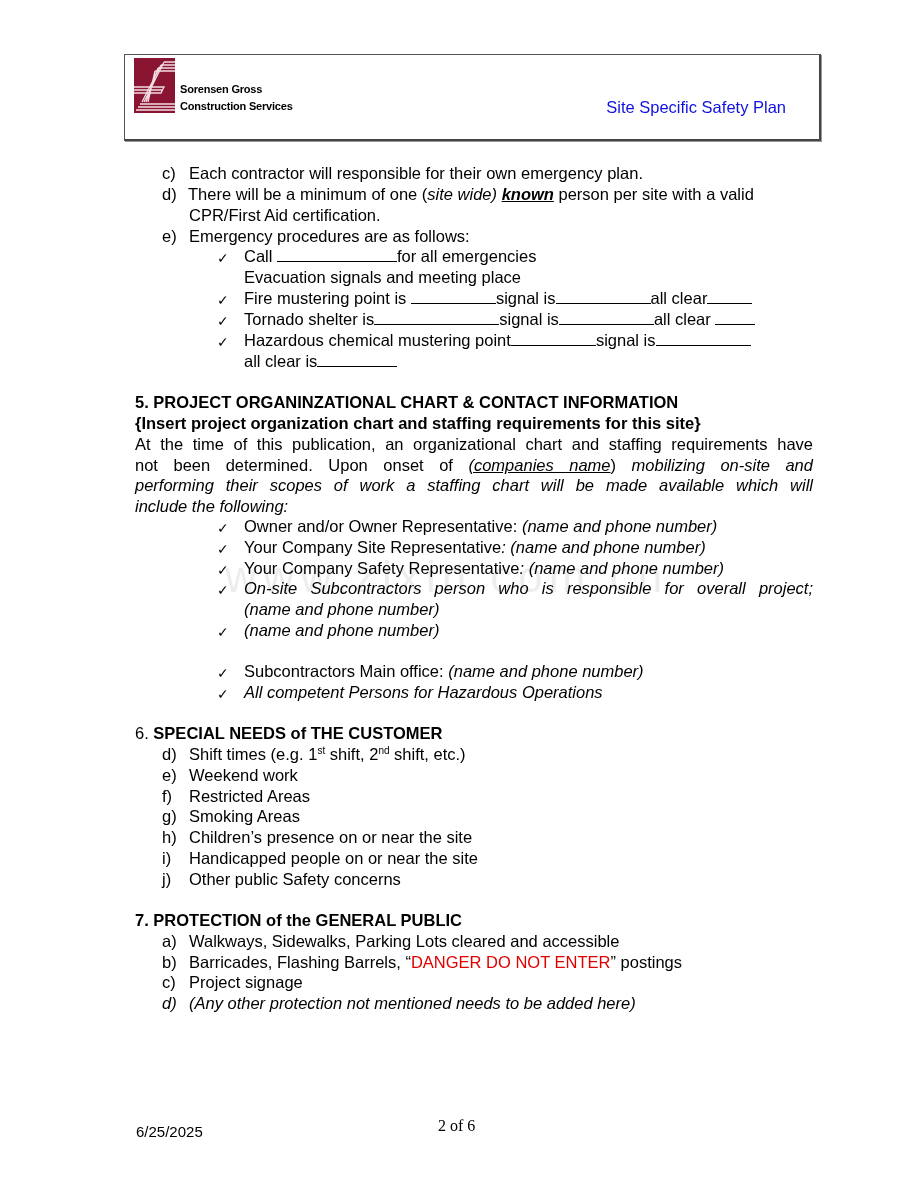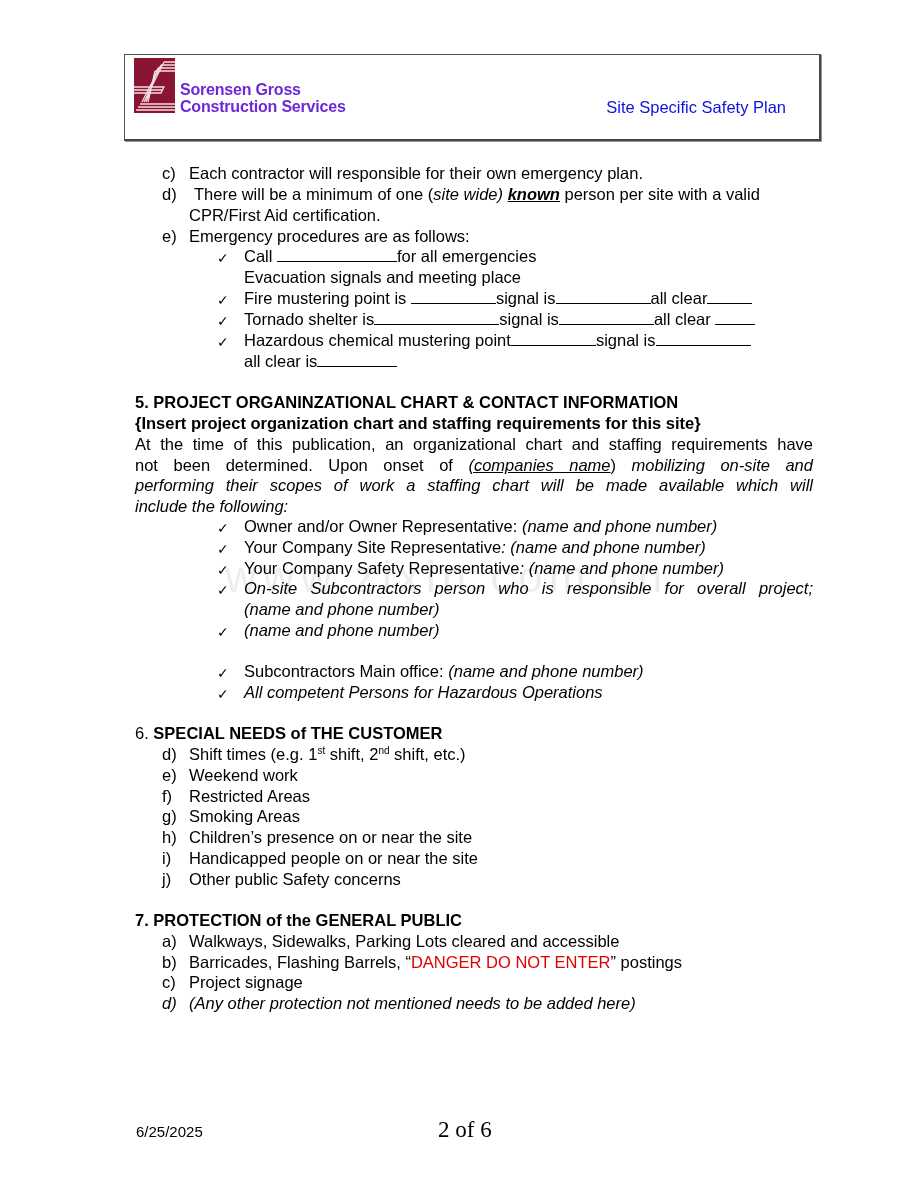--- a/index.html
+++ b/index.html
@@ -5,43 +5,43 @@
     html, body { margin: 0; padding: 0; background: #ffffff; }
     body { width: 920px; height: 1191px; position: relative; overflow: hidden;
            font-family: "Liberation Sans", sans-serif; color: #000; }
     .page { position: absolute; left: 0; top: 0; width: 920px; height: 1191px; }
 
     .header-box { position: absolute; left: 124px; top: 54px; width: 694px; height: 84px;
                   border: 1px solid #555; border-right: 2px solid #444; border-bottom: 2px solid #444;
                   box-shadow: 1px 1px 0 #999; }
     .logo { position: absolute; left: 9px; top: 3px; width: 41px; height: 55px; background: #8a1533; }
     .logo svg { display: block; }
-    .company { position: absolute; left: 55px; top: 26px; font-weight: bold; font-size: 16px;
-               line-height: 17px; color: #6d28d9; letter-spacing: -0.2px; }
+    .company { position: absolute; left: 55px; top: 26px; font-weight: bold; font-size: 11px;
+               line-height: 17px; color: #000000; letter-spacing: -0.2px; }
     .doc-title { position: absolute; right: 33px; top: 41px; color: #1010e0; font-size: 16.5px; line-height: 22px; text-align: right; }
     .doc-title .sub { font-style: italic; display: block; margin-right: -8px; }
 
     .body-text { position: absolute; left: 0; top: 0; font-size: 16.5px; line-height: 20.7px; }
     .line { position: absolute; white-space: nowrap; }
     .check { position: absolute; font-size: 14px; }
     .bold { font-weight: bold; }
     .ital { font-style: italic; }
     .u { text-decoration: underline; }
     .red { color: #e00000; }
     .blank { display: inline-block; border-bottom: 1px solid #000; height: 15px; vertical-align: baseline; }
     sup { font-size: 10px; line-height: 0; vertical-align: 6px; }
     .justify { position: absolute; left: 135px; width: 678px; text-align: justify; }
     .jline { text-align: justify; text-align-last: justify; height: 20.7px; }
     .jline.last { text-align-last: left; }
 
     .watermark { position: absolute; left: 225px; top: 552px; font-size: 44px; color: rgba(0,0,0,0.07);
                  letter-spacing: 6px; white-space: nowrap; pointer-events: none; }
 
     .footer-date { position: absolute; left: 136px; top: 1123px; font-size: 15px; }
-    .footer-page { position: absolute; left: 438px; top: 1117px; font-family: "Liberation Serif", serif; font-size: 23px; }
+    .footer-page { position: absolute; left: 438px; top: 1117px; font-family: "Liberation Serif", serif; font-size: 16px; }
   </style>
 </head>
 <body>
 
 <div class="page">
 
   <div class="header-box">
     <div class="logo">
       <svg width="41" height="55" viewBox="0 0 41 55">
         <g fill="none" stroke="#f3dde3" stroke-width="1.3">
@@ -62,21 +62,21 @@
   </div>
 
   <div class="body-text">
 
     <div class="line" style="top:163px;left:162px">
       <span>c)</span>
       <span style="position:absolute;left:27px">Each contractor will responsible for their own emergency plan.</span>
     </div>
     <div class="line" style="top:184px;left:162px">
       <span>d)</span>
-      <span style="position:absolute;left:32px"><span>There will be a minimum of one (</span><span class="ital">site wide)</span> <span class="bold ital u">known</span><span> person per site with a valid</span></span>
+      <span style="position:absolute;left:26px"><span>There will be a minimum of one (</span><span class="ital">site wide)</span> <span class="bold ital u">known</span><span> person per site with a valid</span></span>
     </div>
     <div class="line" style="top:205px;left:189px">CPR/First Aid certification.</div>
     <div class="line" style="top:226px;left:162px">
       <span>e)</span>
       <span style="position:absolute;left:27px">Emergency procedures are as follows:</span>
     </div>
 
     <span class="check" style="top:248px;left:217px">✓</span>
     <div class="line" style="top:246px;left:244px"><span>Call </span><span class="blank" style="width:120px"></span><span>for all emergencies</span></div>
     <div class="line" style="top:267px;left:244px">Evacuation signals and meeting place</div>

